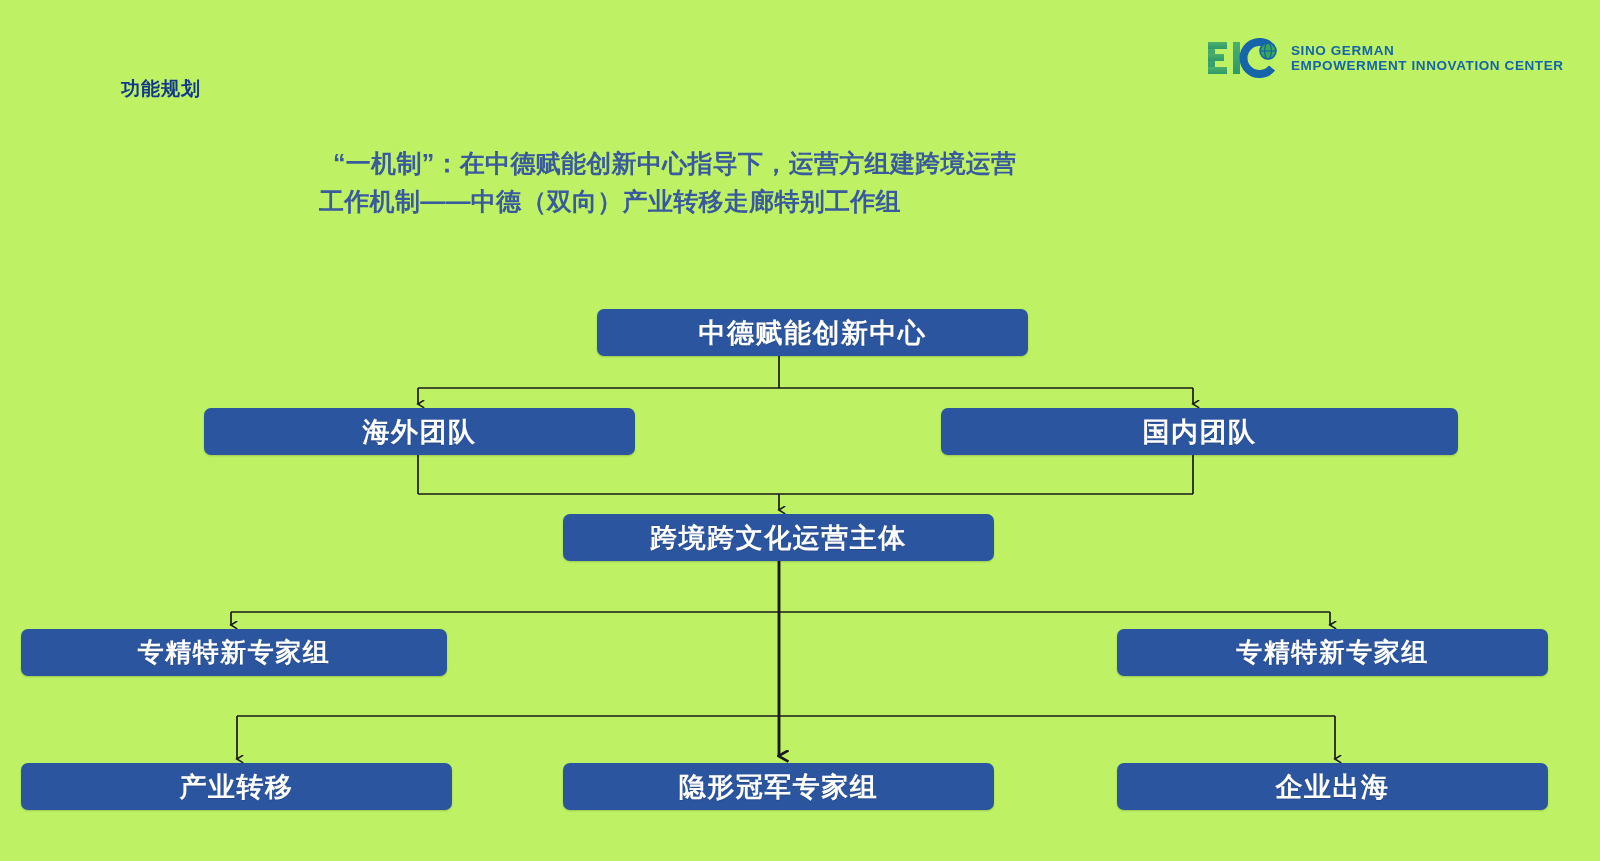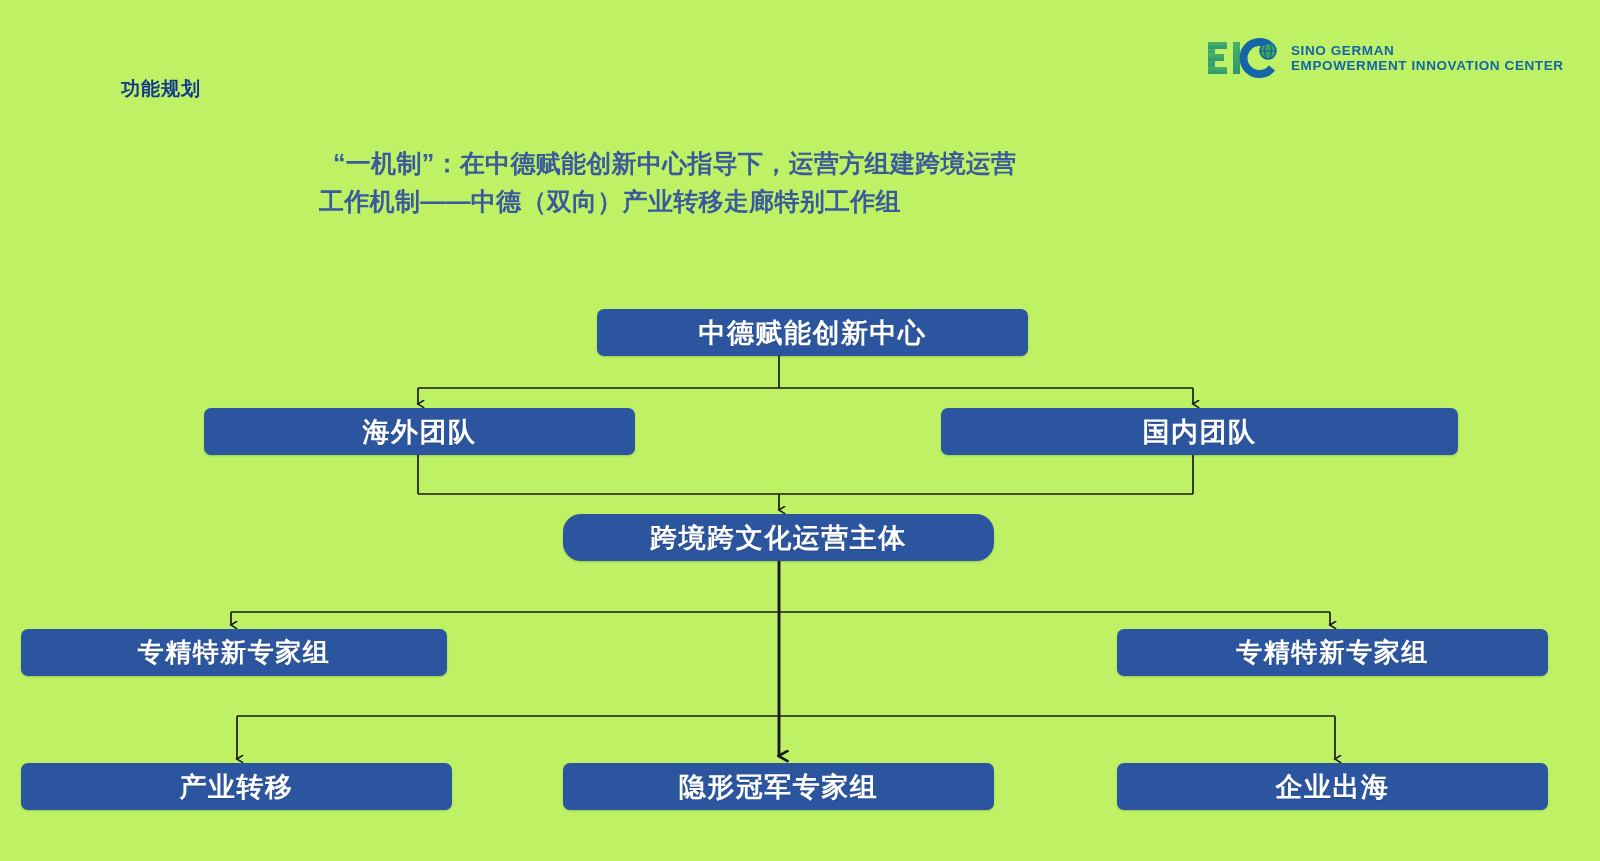--- a/index.html
+++ b/index.html
@@ -135,21 +135,21 @@
       <span>中德赋能创新中心</span>
     </div>
 
     <div class="node lg" style="left:204px;top:408px;width:431px;height:47px;">
       <span>海外团队</span>
     </div>
     <div class="node lg" style="left:941px;top:408px;width:517px;height:47px;">
       <span>国内团队</span>
     </div>
 
-    <div class="node lg" style="left:563px;top:514px;width:431px;height:47px;border-radius:18px;">
+    <div class="node lg" style="left:563px;top:514px;width:431px;height:47px;">
       <span>跨境跨文化运营主体</span>
     </div>
 
     <div class="node md" style="left:21px;top:629px;width:426px;height:47px;">
       <span>专精特新专家组</span>
     </div>
     <div class="node lg" style="left:21px;top:763px;width:431px;height:47px;">
       <span>产业转移</span>
     </div>
 

